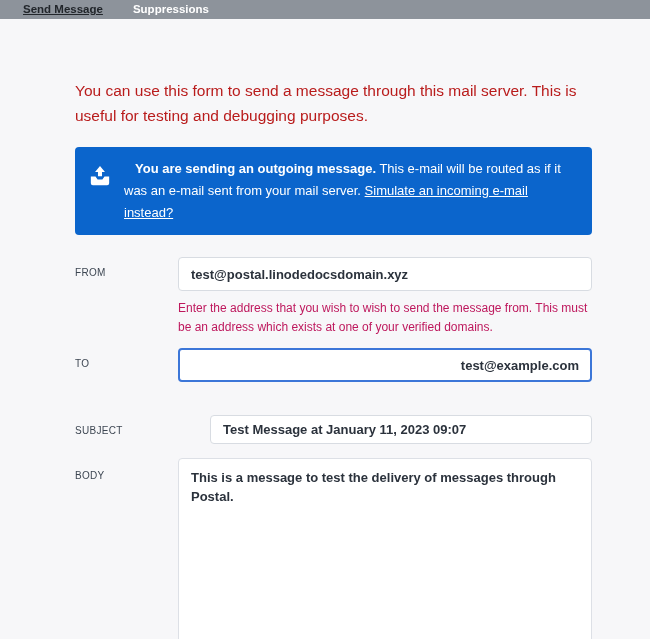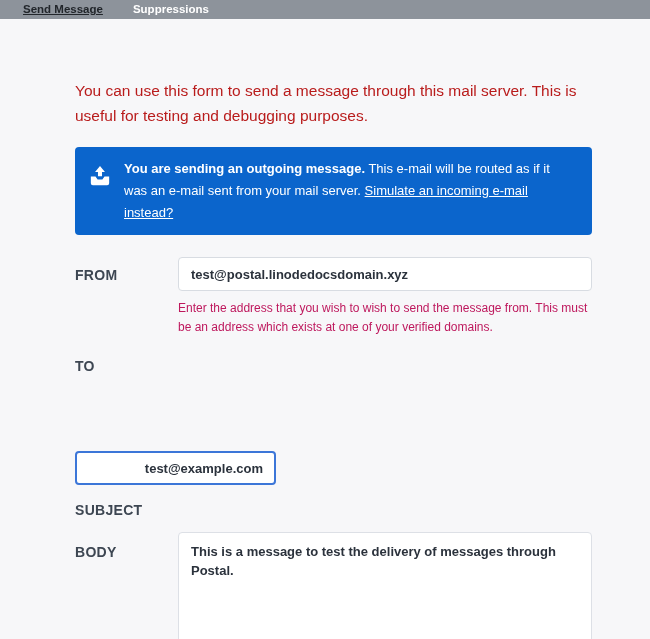--- a/index.html
+++ b/index.html
@@ -54,37 +54,37 @@
     flex: 0 0 auto;
     width: 22px; height: 22px;
     margin-top: 7px;
     margin-right: 13px;
   }
   .alert-icon svg { display: block; width: 22px; height: 22px; }
   .alert-text {
     font-size: 13px;
     line-height: 22px;
   }
-  .alert-text strong { font-weight: 700; }
+  .alert-text strong { font-weight: 700; margin-left: 11px; }
   .alert-text a {
     color: #ffffff;
     text-decoration: underline;
     font-weight: 400;
     cursor: pointer;
   }
   
   .form { margin-top: 22px; }
   .row {
     display: flex;
     align-items: flex-start;
   }
   .lbl {
     flex: 0 0 103px;
-    font-size: 14px;
-    font-weight: 700;
+    font-size: 10px;
+    font-weight: 400;
     letter-spacing: 0.3px;
     color: #3d4652;
     padding-top: 10px;
     text-transform: uppercase;
   }
   .field { flex: 1 1 auto; }
   .inp {
     width: 100%;
     height: 34px;
     background: #ffffff;
@@ -102,22 +102,22 @@
     padding: 0 11px;
     text-align: right;
   }
   .help {
     margin-top: 8px;
     font-size: 12px;
     line-height: 19px;
     color: #be185d;
     max-width: 410px;
   }
-  .row-to { margin-top: 11px; flex-direction: column; }
-  .row-subject { margin-top: 7px; gap: 32px; }
+  .row-to { margin-top: 11px; }
+  .row-subject { margin-top: 33px; gap: 32px; }
   .row-body { margin-top: 14px; }
   .inp.subject { height: 29px; }
   textarea.body-area {
     width: 100%;
     height: 230px;
     background: #ffffff;
     border: 1px solid #dde0e6;
     border-radius: 4px;
     padding: 9px 12px;
     font-family: "Liberation Sans", sans-serif;
@@ -164,20 +164,23 @@
 
     <div class="row row-to">
       <label class="lbl">TO</label>
       <div class="field">
         <input type="text" class="inp focused" value="test@example.com" style="">
       </div>
     </div>
 
     <div class="row row-subject">
       <label class="lbl">SUBJECT</label>
+      <div class="field">
+        <input type="text" class="inp subject" value="Test Message at January 11, 2023 09:07" style="">
+      </div>
     </div>
 
     <div class="row row-body">
       <label class="lbl body-lbl">BODY</label>
       <div class="field">
         <textarea class="body-area" style="">This is a message to test the delivery of messages through Postal.</textarea>
       </div>
     </div>
 
   </form>

